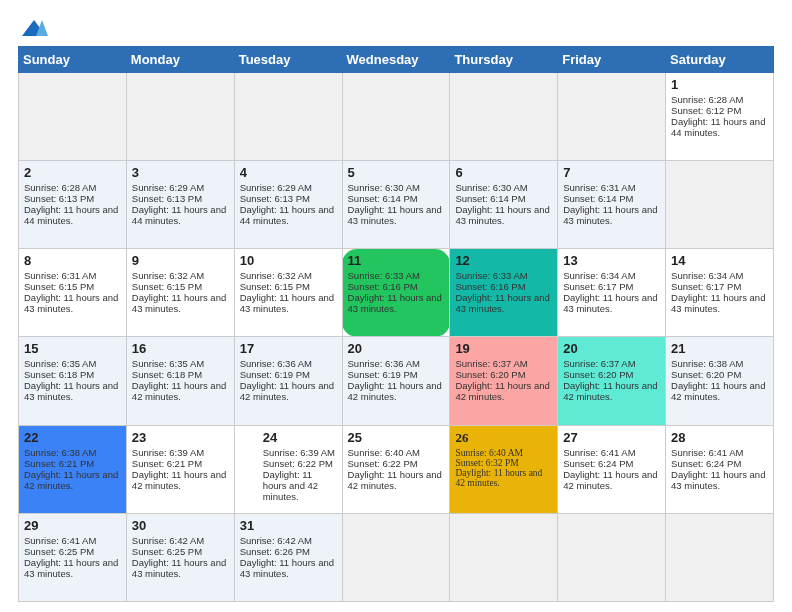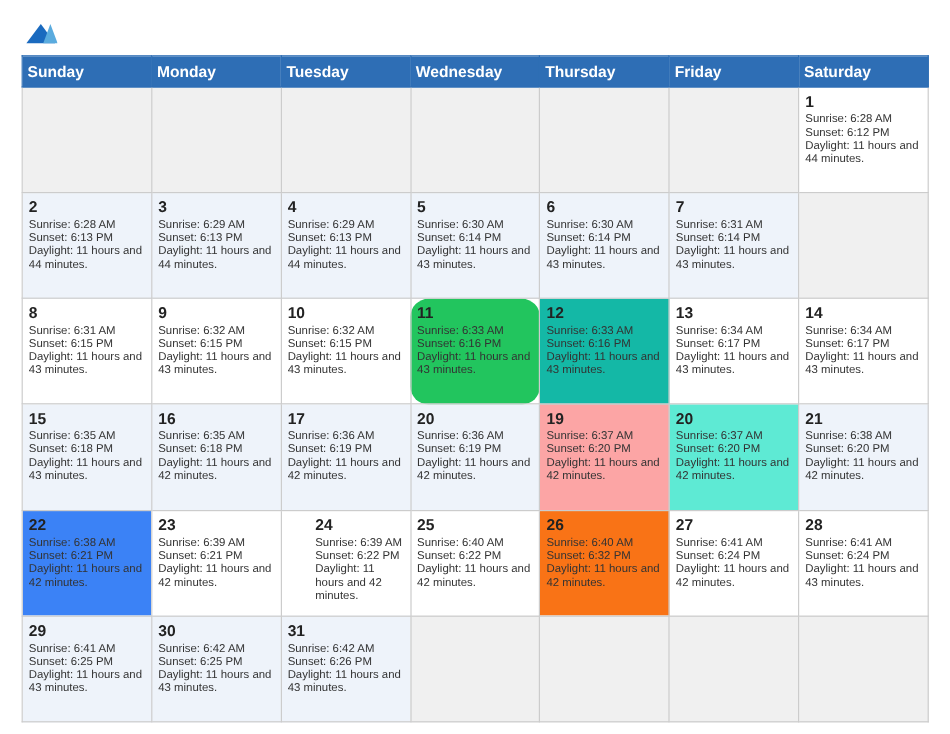--- a/index.html
+++ b/index.html
@@ -168,21 +168,21 @@
           <td style="background: rgb(238, 243, 250);"><span class="day-num">20</span><span>Sunrise: 6:36 AM</span><br><span>Sunset: 6:19 PM</span><br><span>Daylight: 11 hours and 42 minutes.</span></td>
           <td style="background: #fca5a5;"><span class="day-num">19</span><span>Sunrise: 6:37 AM</span><br><span>Sunset: 6:20 PM</span><br><span>Daylight: 11 hours and 42 minutes.</span></td>
           <td style="background: #5eead4;"><span class="day-num">20</span><span>Sunrise: 6:37 AM</span><br><span>Sunset: 6:20 PM</span><br><span>Daylight: 11 hours and 42 minutes.</span></td>
           <td style="background: rgb(238, 243, 250);"><span class="day-num">21</span><span>Sunrise: 6:38 AM</span><br><span>Sunset: 6:20 PM</span><br><span>Daylight: 11 hours and 42 minutes.</span></td>
         </tr>
         <tr>
           <td style="background: #3b82f6;"><span class="day-num">22</span><span>Sunrise: 6:38 AM</span><br><span>Sunset: 6:21 PM</span><br><span>Daylight: 11 hours and 42 minutes.</span></td>
           <td style="background: rgb(255, 255, 255);"><span class="day-num">23</span><span>Sunrise: 6:39 AM</span><br><span>Sunset: 6:21 PM</span><br><span>Daylight: 11 hours and 42 minutes.</span></td>
           <td style="background: rgb(255, 255, 255); padding-left: 28px;"><span class="day-num">24</span><span>Sunrise: 6:39 AM</span><br><span>Sunset: 6:22 PM</span><br><span>Daylight: 11 hours and 42 minutes.</span></td>
           <td style="background: rgb(255, 255, 255);"><span class="day-num">25</span><span>Sunrise: 6:40 AM</span><br><span>Sunset: 6:22 PM</span><br><span>Daylight: 11 hours and 42 minutes.</span></td>
-          <td style="background: #f97316;"><span class="day-num">26</span><span>Sunrise: 6:40 AM</span><br><span>Sunset: 6:32 PM</span><br><span>Daylight: 11 hours and 42 minutes.</span></td>
+          <td style="background: #eab308; font-family: Liberation Serif, serif;"><span class="day-num">26</span><span>Sunrise: 6:40 AM</span><br><span>Sunset: 6:32 PM</span><br><span>Daylight: 11 hours and 42 minutes.</span></td>
           <td style="background: rgb(255, 255, 255);"><span class="day-num">27</span><span>Sunrise: 6:41 AM</span><br><span>Sunset: 6:24 PM</span><br><span>Daylight: 11 hours and 42 minutes.</span></td>
           <td style="background: rgb(255, 255, 255);"><span class="day-num">28</span><span>Sunrise: 6:41 AM</span><br><span>Sunset: 6:24 PM</span><br><span>Daylight: 11 hours and 43 minutes.</span></td>
         </tr>
         <tr>
           <td style="background: rgb(238, 243, 250);"><span class="day-num">29</span><span>Sunrise: 6:41 AM</span><br><span>Sunset: 6:25 PM</span><br><span>Daylight: 11 hours and 43 minutes.</span></td>
           <td style="background: rgb(238, 243, 250);"><span class="day-num">30</span><span>Sunrise: 6:42 AM</span><br><span>Sunset: 6:25 PM</span><br><span>Daylight: 11 hours and 43 minutes.</span></td>
           <td style="background: rgb(238, 243, 250);"><span class="day-num">31</span><span>Sunrise: 6:42 AM</span><br><span>Sunset: 6:26 PM</span><br><span>Daylight: 11 hours and 43 minutes.</span></td>
           <td class="empty-cell"></td>
           <td class="empty-cell"></td>
           <td class="empty-cell"></td>

